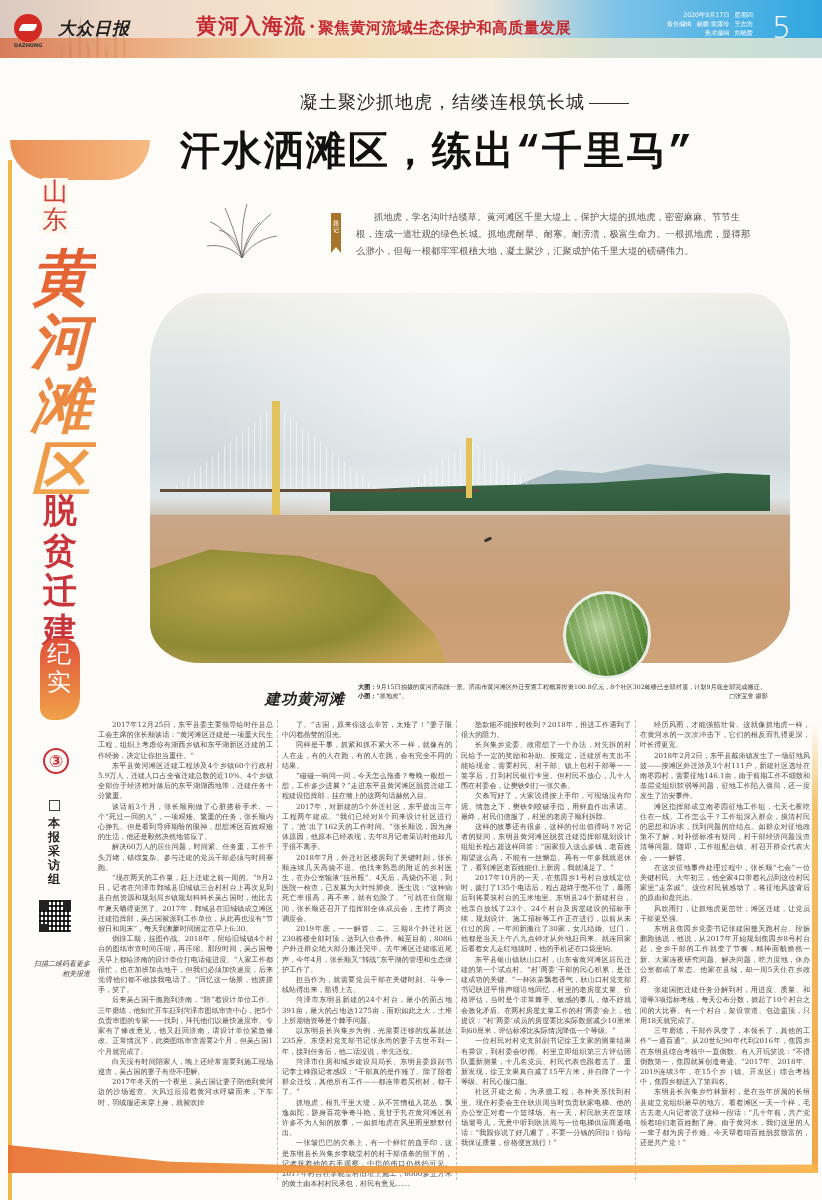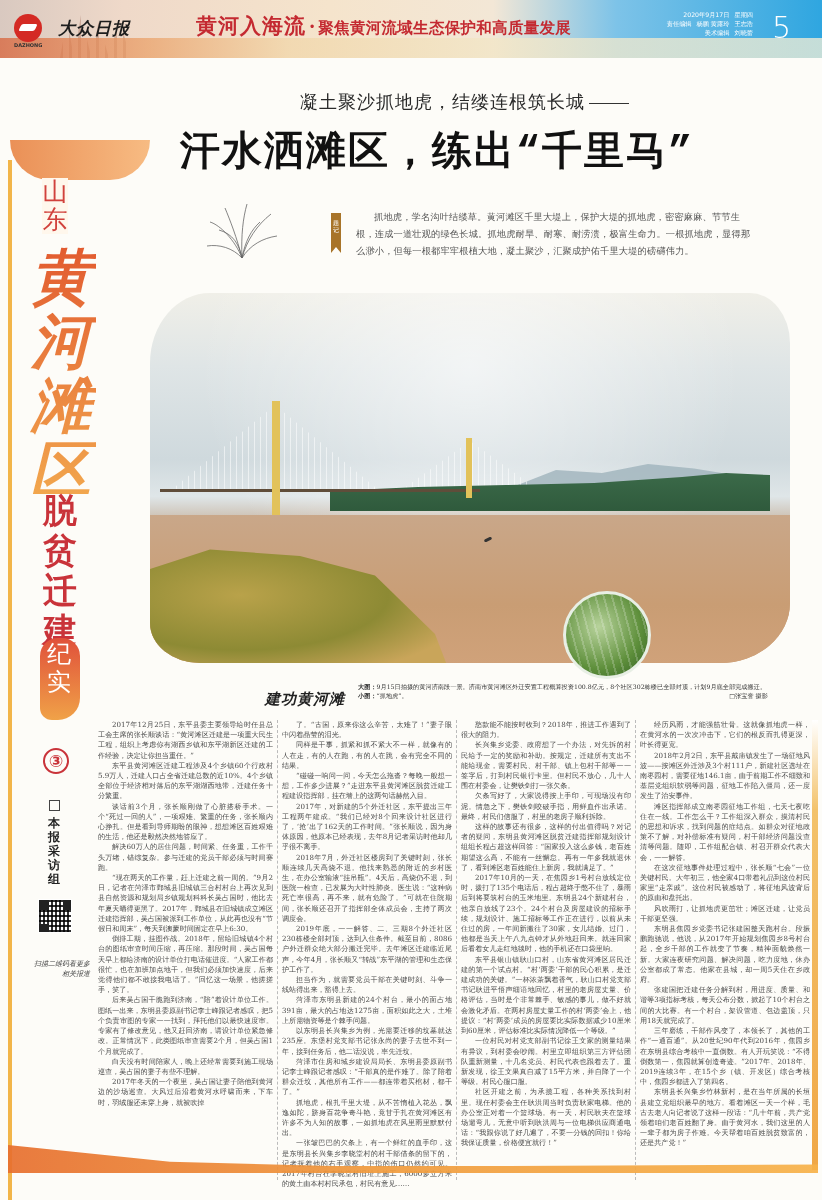--- a/index.html
+++ b/index.html
@@ -175,21 +175,21 @@
 </div>
 
 <div class="columns">
   <div class="col">
     <p>2017年12月25日，东平县委主要领导给时任县总工会主席的张长顺谈话：“黄河滩区迁建是一项重大民生工程，组织上考虑你有湖西乡镇和东平湖新区迁建的工作经验，决定让你担当重任。”</p>
     <p>东平县黄河滩区迁建工程涉及4个乡镇60个行政村5.9万人，迁建人口占全省迁建总数的近10%。4个乡镇全部位于经济相对落后的东平湖湖西地带，迁建任务十分繁重。</p>
     <p>谈话前3个月，张长顺刚做了心脏搭桥手术。一个“死过一回的人”，一项艰难、繁重的任务，张长顺内心挣扎。但是看到导师期盼的眼神，想想滩区百姓艰难的生活，他还是毅然决然地答应了。</p>
     <p>解决60万人的居住问题，时间紧、任务重，工作千头万绪，错综复杂。参与迁建的党员干部必须与时间赛跑。</p>
     <p>“现在两天的工作量，赶上迁建之前一周的。”9月2日，记者在菏泽市鄄城县旧城镇三合村村台上再次见到县自然资源和规划局乡镇规划科科长吴占国时，他比去年夏天晒得更黑了。2017年，鄄城县在旧城镇成立滩区迁建指挥部，吴占国被派到工作单位，从此再也没有“节假日和周末”，每天到澳蒙时间固定在早上6:30。</p>
     <p>倒排工期，挂图作战。2018年，留给旧城镇4个村台的图纸审查时间压缩，再压缩。那段时间，吴占国每天早上都给济南的设计单位打电话催进度。“人家工作都很忙，也在加班加点地干，但我们必须加快速度，后来觉得他们都不敢接我电话了。”回忆这一场景，他搓搓手，笑了。</p>
-    <p>后来吴占国干脆跑到济南，“陪”着设计单位工作。图纸一出来，东明县委原副书记李士峰跟记者感叹，把5个负责审图的专家一一找到，拜托他们以最快速度审。专家有了修改意见，他又赶回济南，请设计单位紧急修改。正常情况下，此类图纸审查需要2个月，但吴占国1个月就完成了。</p>
+    <p>后来吴占国干脆跑到济南，“陪”着设计单位工作。三年磨练，他知忙开车赶到菏泽市图纸审查中心，把5个负责审图的专家一一找到，拜托他们以最快速度审。专家有了修改意见，他又赶回济南，请设计单位紧急修改。正常情况下，此类图纸审查需要2个月，但吴占国1个月就完成了。</p>
     <p>白天没有时间陪家人，晚上还经常需要到施工现场巡查，吴占国的妻子有些不理解。</p>
     <p>2017年冬天的一个夜里，吴占国让妻子陪他到黄河边的沙场巡查。大风过后沿着黄河水呼啸而来，下车时，羽绒服还未穿上身，就被吹掉</p>
   </div>
   <div class="col col-rule">
     <p>了。“古国，原来你这么辛苦，太难了！”妻子眼中闪着晶莹的泪光。</p>
     <p>同样是干事，抓紧和抓不紧大不一样，就像有的人在走，有的人在跑，有的人在跳，会有完全不同的结果。</p>
     <p>“碰碰一响问一问，今天怎么拖沓？每晚一般想一想，工作多少进展？”走进东平县黄河滩区脱贫迁建工程建设指挥部，挂在墙上的这两句话赫然入目。</p>
     <p>2017年，对新建的5个外迁社区，东平提出三年工程两年建成。“我们已经对8个回来设计社区进行了，‘抢’出了162天的工作时间。”张长顺说，因为身体原因，他原本已经表现，去年8月记者采访时他却几乎很不离手。</p>
     <p>2018年7月，外迁社区楼房到了关键时刻，张长顺连续几天高烧不退。他找来熟悉的附近的乡村医生，在办公室输液“挂吊瓶”。4天后，高烧仍不退，到医院一检查，已发展为大叶性肺炎。医生说：“这种病死亡率很高，再不来，就有危险了。”可就在住院期间，张长顺还召开了指挥部全体成员会，主持了两次调度会。</p>
     <p>2019年底，一一解答、二、三期8个外迁社区230栋楼全部封顶，达到入住条件。截至目前，8086户外迁群众绝大部分搬迁完毕。去年滩区迁建临近尾声，今年4月，张长顺又“转战”东平湖的管理和生态保护工作了。</p>

